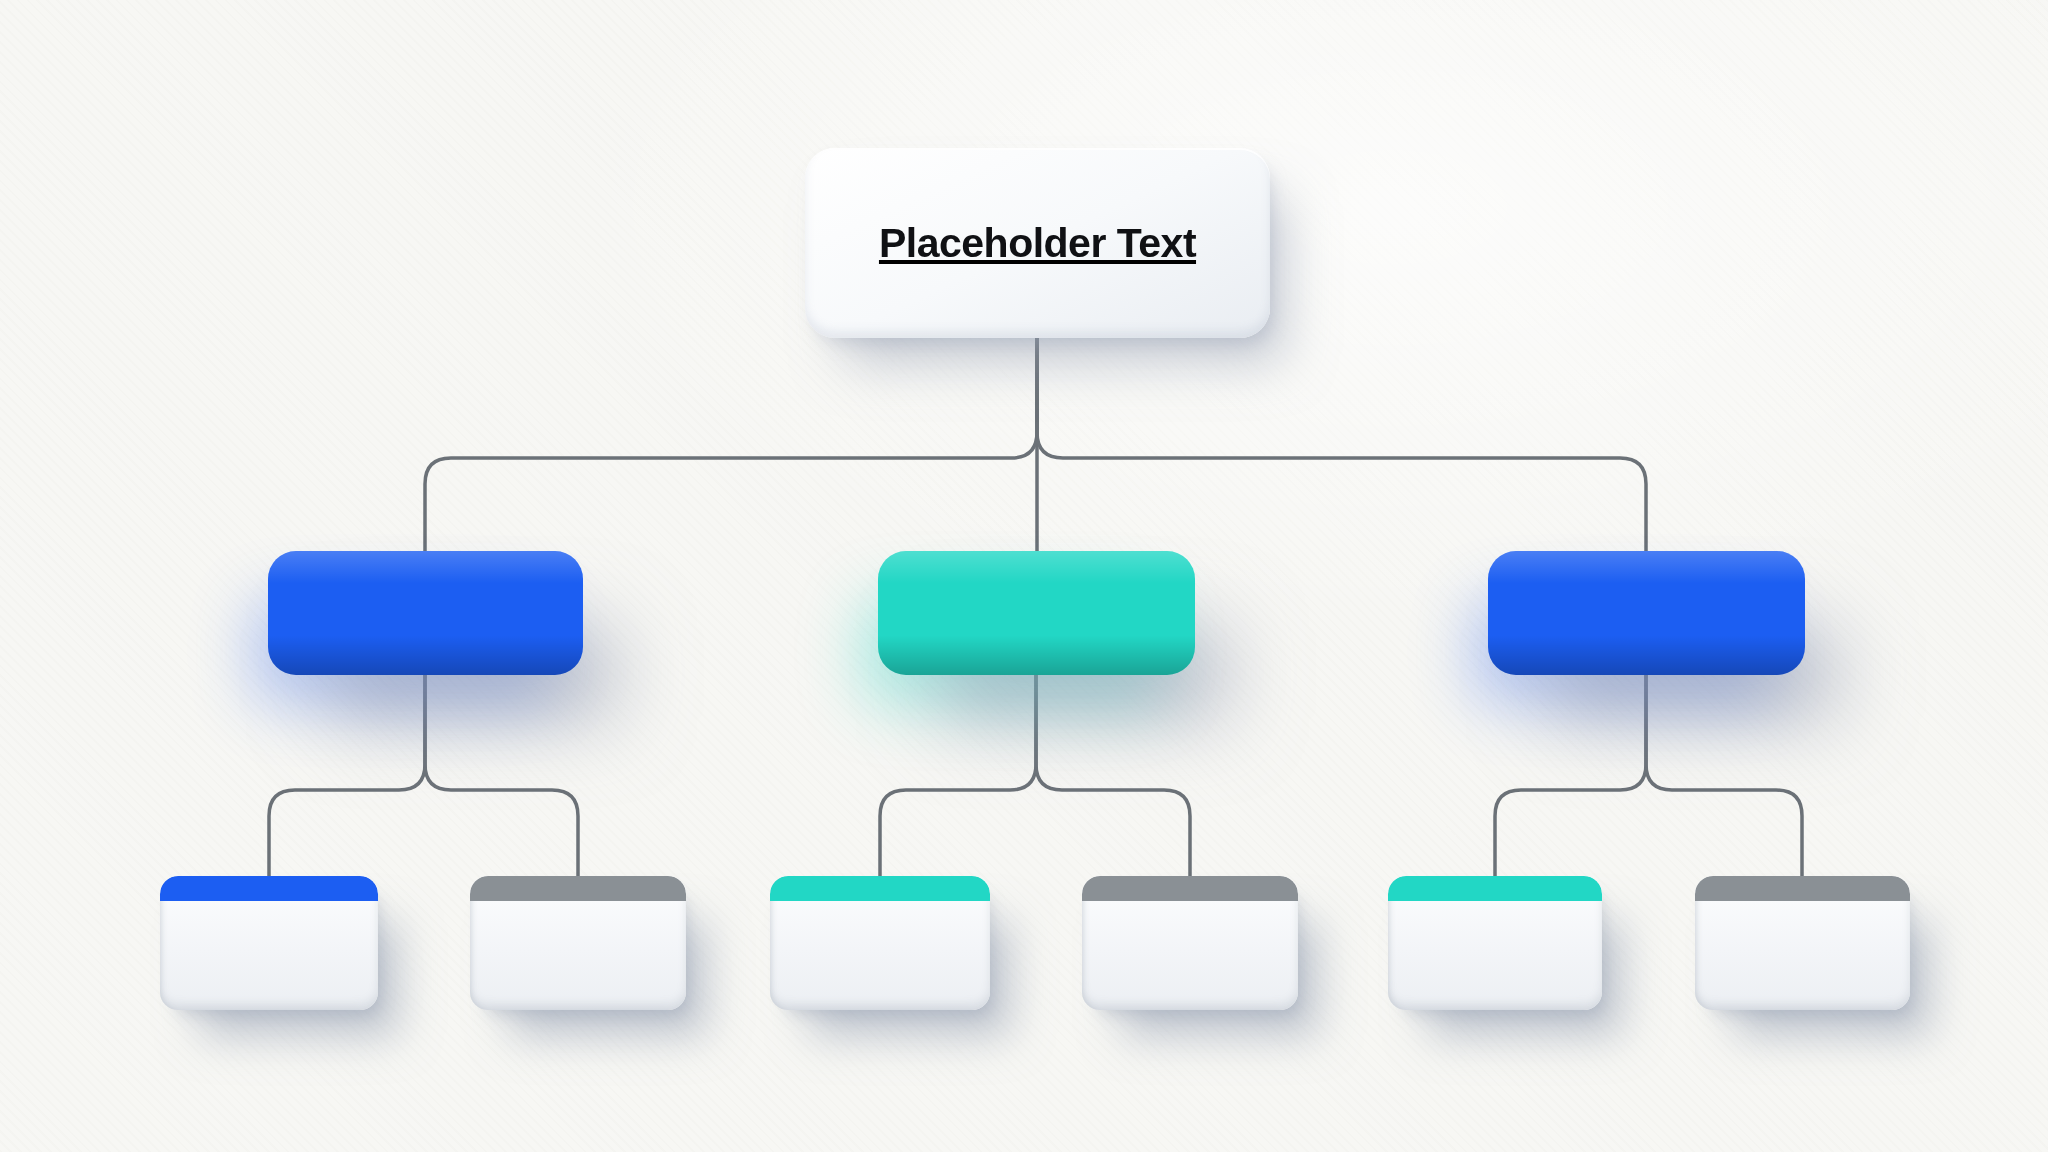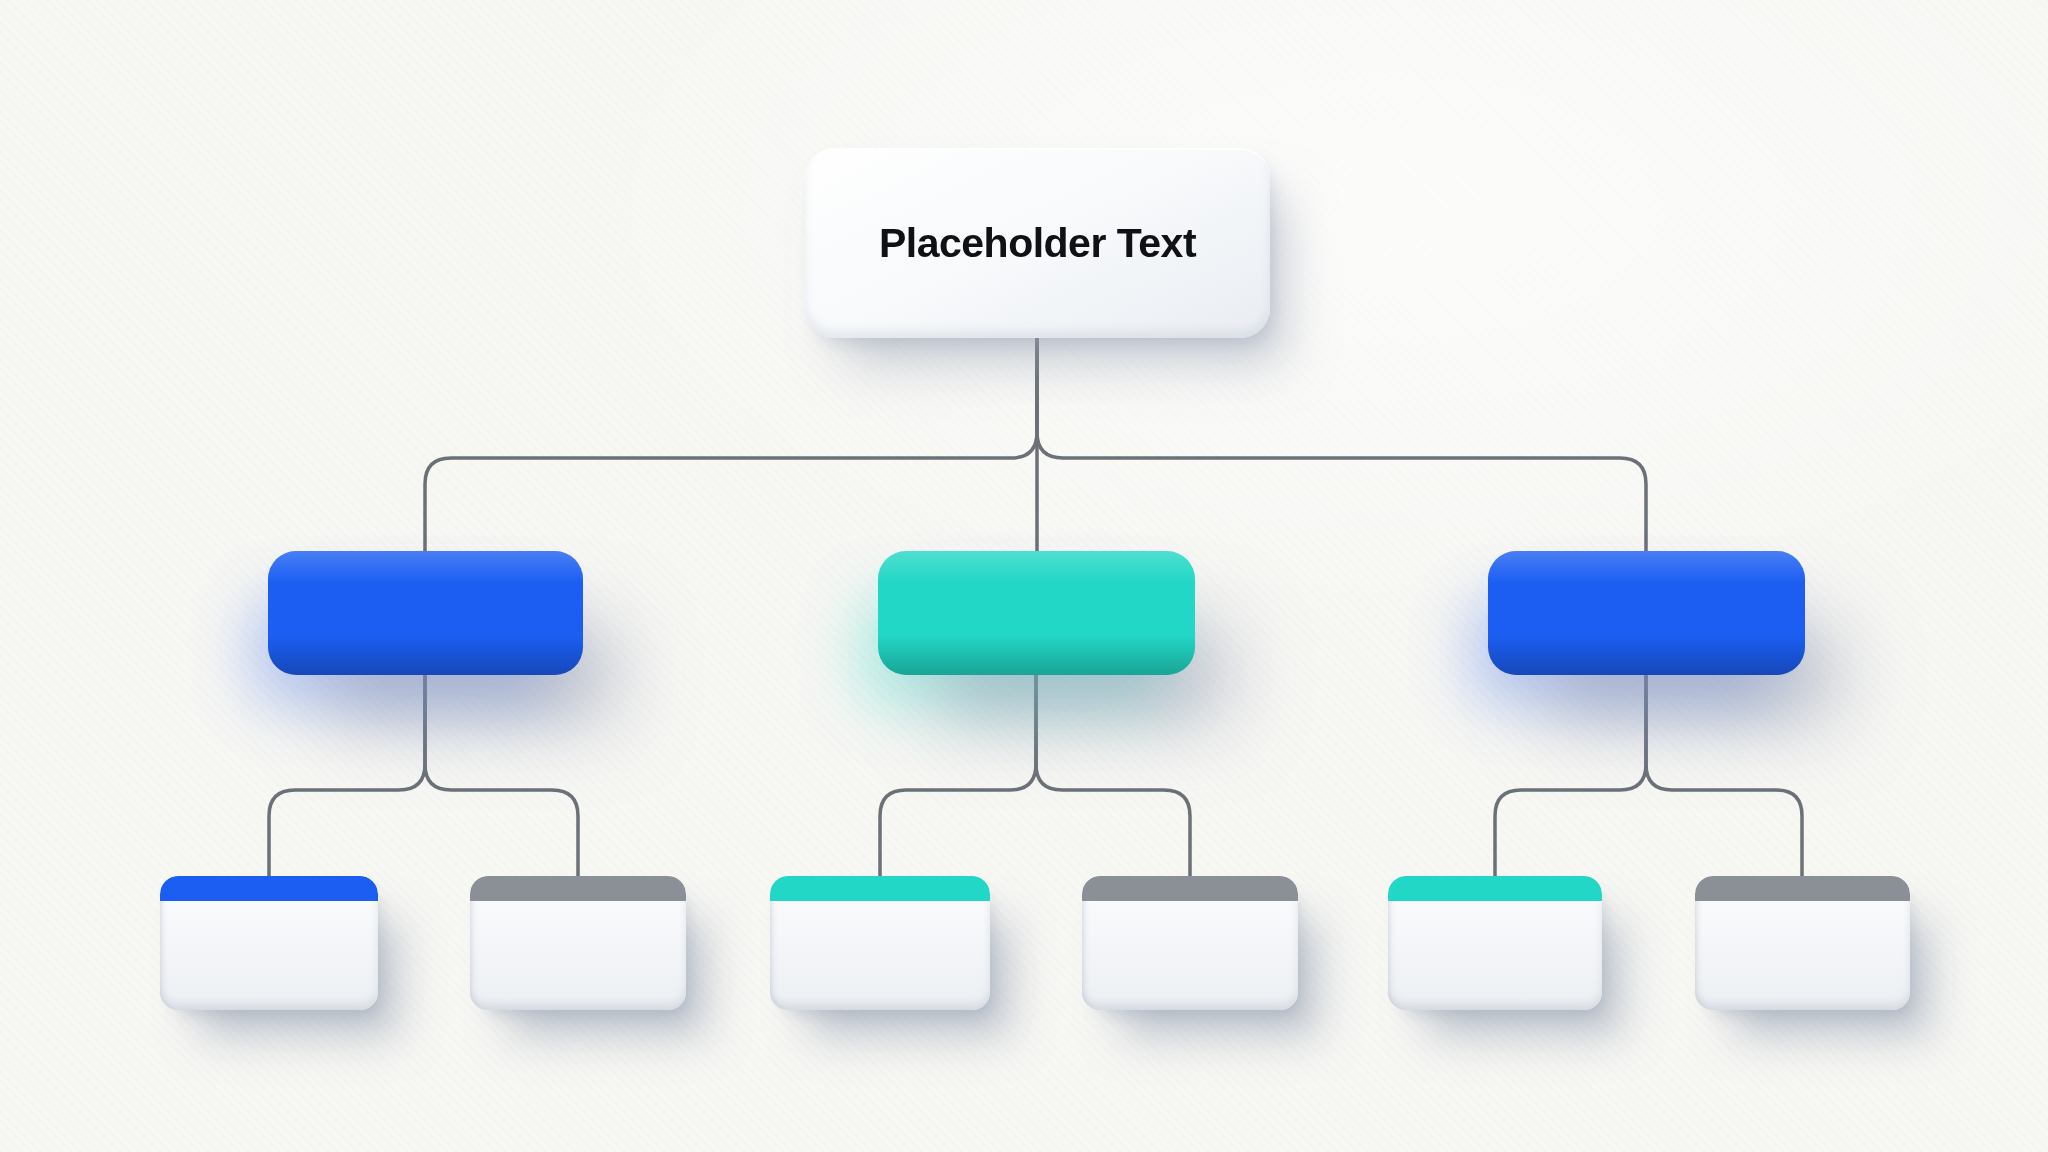--- a/index.html
+++ b/index.html
@@ -30,21 +30,21 @@
   
   .root {
     left: 805px; top: 148px; width: 465px; height: 190px;
     border-radius: 30px;
     background: linear-gradient(155deg, #ffffff 0%, #f7f9fb 50%, #e9edf2 100%);
     box-shadow:
       26px 36px 50px -12px rgba(148,158,178,.50),
       6px 10px 18px -6px rgba(148,158,178,.35),
       inset 0 -7px 10px rgba(138,152,172,.16),
       inset 0 2px 0 #ffffff;
-    display: flex; align-items: center; justify-content: center;
+    display: flex; align-items: center; justify-content: center; text-decoration: underline;
   }
   .root-label {
     font-weight: 700;
     font-size: 41px;
     letter-spacing: -0.5px;
     color: var(--title-text, #101114);
   }
 
   
   .branch {

